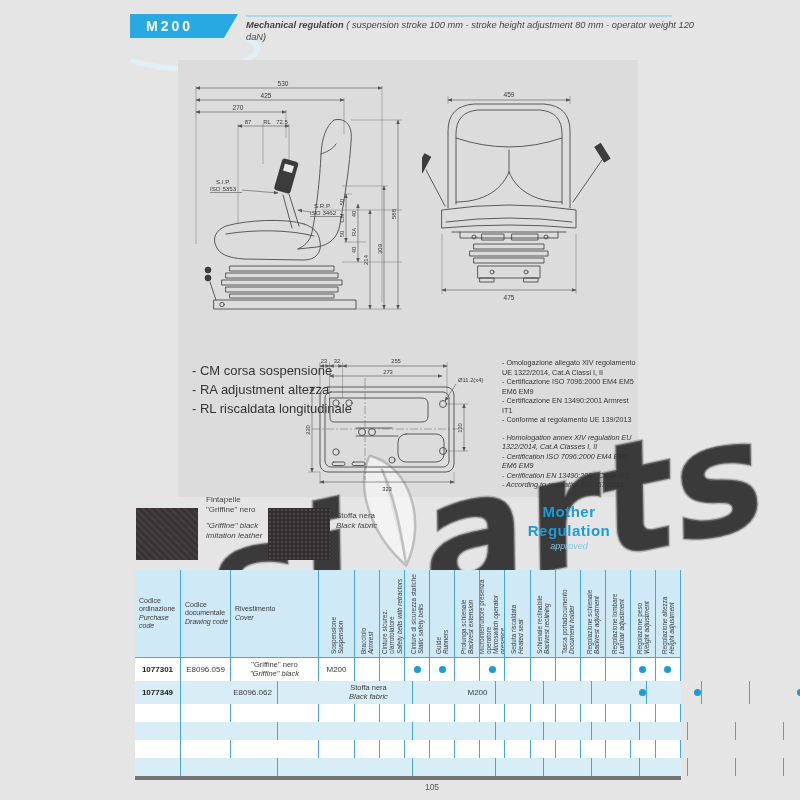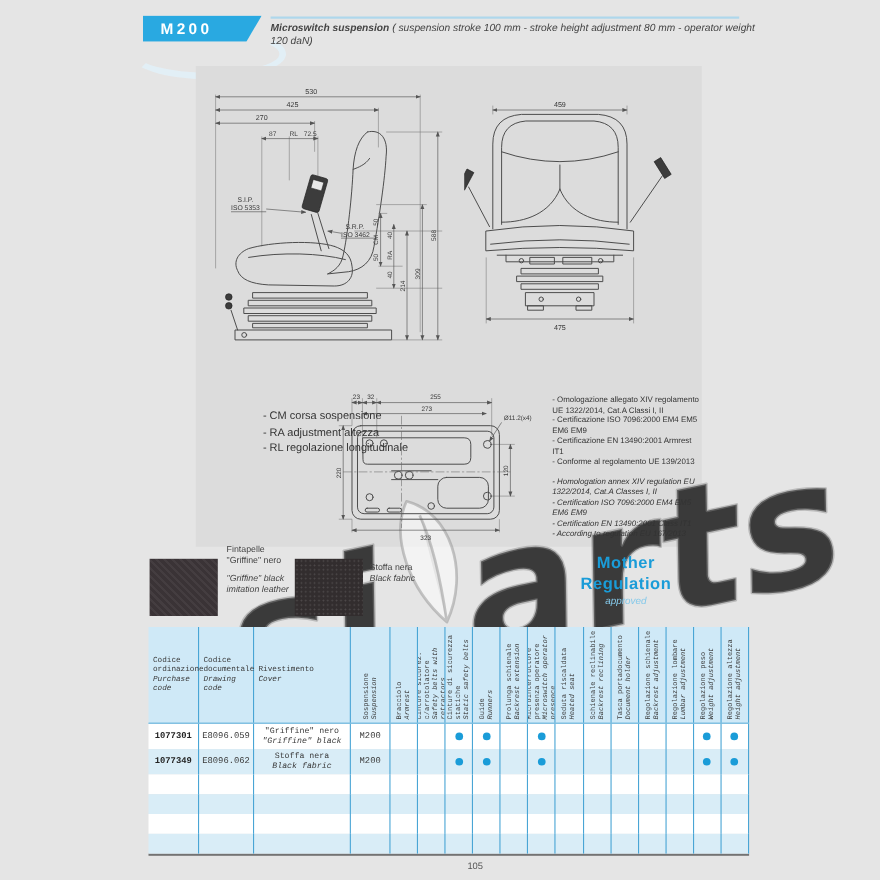--- a/index.html
+++ b/index.html
@@ -18,70 +18,70 @@
           border-radius:50%;border-top-color:transparent;border-left-color:transparent;opacity:.8;}
 
   
   .draw{position:absolute;left:178px;top:60px;width:460px;height:437px;background:#dcdcdc;}
   svg text{fill:#3a3a3a;}
   .ln{stroke:#4b4b4b;stroke-width:.9;fill:none;stroke-linejoin:round;stroke-linecap:round;}
   .lt{stroke:#777;stroke-width:.5;fill:none;}
   .dm{stroke:#555;stroke-width:.6;fill:none;}
   .cl{stroke:#666;stroke-width:.5;fill:none;stroke-dasharray:8 2 2 2;}
   .dk{fill:#3c3c3c;stroke:#222;stroke-width:.6;}
-  .legend{position:absolute;left:14px;top:312px;font-size:10px;line-height:1.45;color:#333;margin-left:47px;}
+  .legend{position:absolute;left:14px;top:302px;font-size:13px;line-height:1.45;color:#333;}
   .legend .en{font-style:italic;margin-top:9px;}
   .regs{position:absolute;left:324px;top:298px;width:134px;font-size:7.2px;line-height:1.32;color:#333;}
   .regs .en{font-style:italic;margin-top:8px;}
   .mreg{margin-top:12px;text-align:center;font-weight:bold;color:#1a9cd8;font-size:15px;letter-spacing:.5px;}
   .appr{text-align:center;color:#85c9ea;font-size:9px;font-style:italic;}
   .wm{position:absolute;left:-20px;top:238px;width:520px;height:400px;overflow:visible;pointer-events:none;}
 
   
   .swatch{position:absolute;width:62px;height:52px;}
   .sw1{left:136px;top:508px;background-color:#3a3336;
        background-image:repeating-linear-gradient(45deg,rgba(255,255,255,.05) 0 2px,transparent 2px 5px);}
   .sw2{left:268px;top:508px;background-color:#322d2e;
        background-image:radial-gradient(rgba(255,255,255,.14) .7px,transparent .9px);background-size:4px 4px;}
   .swlab{position:absolute;font-size:8px;line-height:1.3;color:#444;}
   .swlab .i{font-style:italic;display:block;}
   .swlab .gap{height:5px;}
 
   
-  .tbl{position:absolute;left:135px;top:570px;width:546px;border-bottom:2px solid #737373;font-family:Liberation Mono, monospace;}
+  .tbl{position:absolute;left:135px;top:570px;width:546px;border-bottom:4px solid #737373;}
   .trow{display:grid;grid-template-columns:46px 50px 88px 36px repeat(13,1fr);width:546px;box-sizing:border-box;}
   .cell{border-right:1px solid #49a5d5;box-sizing:border-box;position:relative;
         display:flex;align-items:center;justify-content:center;text-align:center;}
   .thead{height:88px;background:#cfe9f7;border-bottom:1px solid #49a5d5;}
   .thead .cell{font-size:7px;line-height:1.15;}
   .th3{flex-direction:column;align-items:flex-start;justify-content:center;padding-left:4px;text-align:left;}
   .h-en{font-style:italic;}
   .vcell{overflow:hidden;}
   .vtext{position:absolute;bottom:3px;left:50%;transform:translateX(-50%) rotate(180deg);
          writing-mode:vertical-rl;height:82px;font-size:6.4px;line-height:1.12;text-align:left;}
   .tdata{height:23px;font-size:8px;}
   .tempty{height:18px;}
   .bgw{background:#fff;}
-  .bgb{background:#d9edf7;}
+  .bgb{background:#d9edf7;gap:47px;}
   .pc{font-weight:bold;color:#222;}
   .cover2{display:flex;flex-direction:column;line-height:1.15;font-size:7.5px;}
   .cover2 .i{font-style:italic;}
   .dot{width:7px;height:7px;border-radius:50%;background:#1a9cd8;display:inline-block;}
   .pagenum{position:absolute;left:0;top:782px;width:100%;text-align:center;font-size:8.5px;color:#555;padding-left:32px;}
 </style>
 </head>
 <body>
 
 <div class="page">
 
   <div class="swoosh"></div>
   <div class="badge">M200</div>
   <div class="hdr-rule"></div>
   <div class="hdr-text">
-    <div class="i"><span class="b">Microswitch suspension</span> <span>( suspension stroke 100 mm - stroke height adjustment 80 mm - operator weight 120 daN)</span></div>
+    <div class="i"><span class="b">Mechanical regulation</span> <span>( suspension stroke 100 mm - stroke height adjustment 80 mm - operator weight 120 daN)</span></div>
   </div>
 
   <div class="draw">
 
     <svg class="wm" viewBox="0 0 520 400">
       <g transform="rotate(-12 250 170)" font-family="DejaVu Sans, sans-serif" font-style="italic" font-weight="bold" fill="rgba(255,255,255,0.55)" stroke="rgba(135,135,135,0.45)" stroke-width="2.5" stroke-linejoin="round">
         <text x="30" y="300" font-size="155">si</text>
         <path d="M215,150 C252,168 258,225 228,265 C200,228 194,178 215,150 Z M228,265 C230,235 231,195 224,165"></path>
         <text x="248" y="300" font-size="155">arts</text>
       </g>
@@ -243,21 +243,21 @@
       <text transform="rotate(-90 6 94)" x="6" y="94" font-size="5.8" text-anchor="middle">220</text>
       <line class="dm" x1="160" y1="68" x2="160" y2="115" marker-start="url(#ap)" marker-end="url(#ap)"></line>
       <text transform="rotate(-90 158 92)" x="158" y="92" font-size="5.8" text-anchor="middle">120</text>
       <line class="dm" x1="16" y1="146" x2="150" y2="146" marker-start="url(#ap)" marker-end="url(#ap)"></line>
       <text x="83" y="155" font-size="5.8" text-anchor="middle">323</text>
     </svg>
 
     <div class="legend">
       <div>- CM corsa sospensione</div>
       <div>- RA adjustment altezza</div>
-      <div>- RL regolazione longitudinale</div>
+      <div>- RL riscaldata longitudinale</div>
     </div>
 
     <div class="regs">
       <div>- Omologazione allegato XIV regolamento UE 1322/2014, Cat.A Classi I, II</div>
       <div>- Certificazione ISO 7096:2000 EM4 EM5 EM6 EM9</div>
       <div>- Certificazione EN 13490:2001 Armrest IT1</div>
       <div>- Conforme al regolamento UE 139/2013</div>
       <div class="en">
         <div>- Homologation annex XIV regulation EU 1322/2014, Cat.A Classes I, II</div>
         <div>- Certification ISO 7096:2000 EM4 EM5 EM6 EM9</div>

